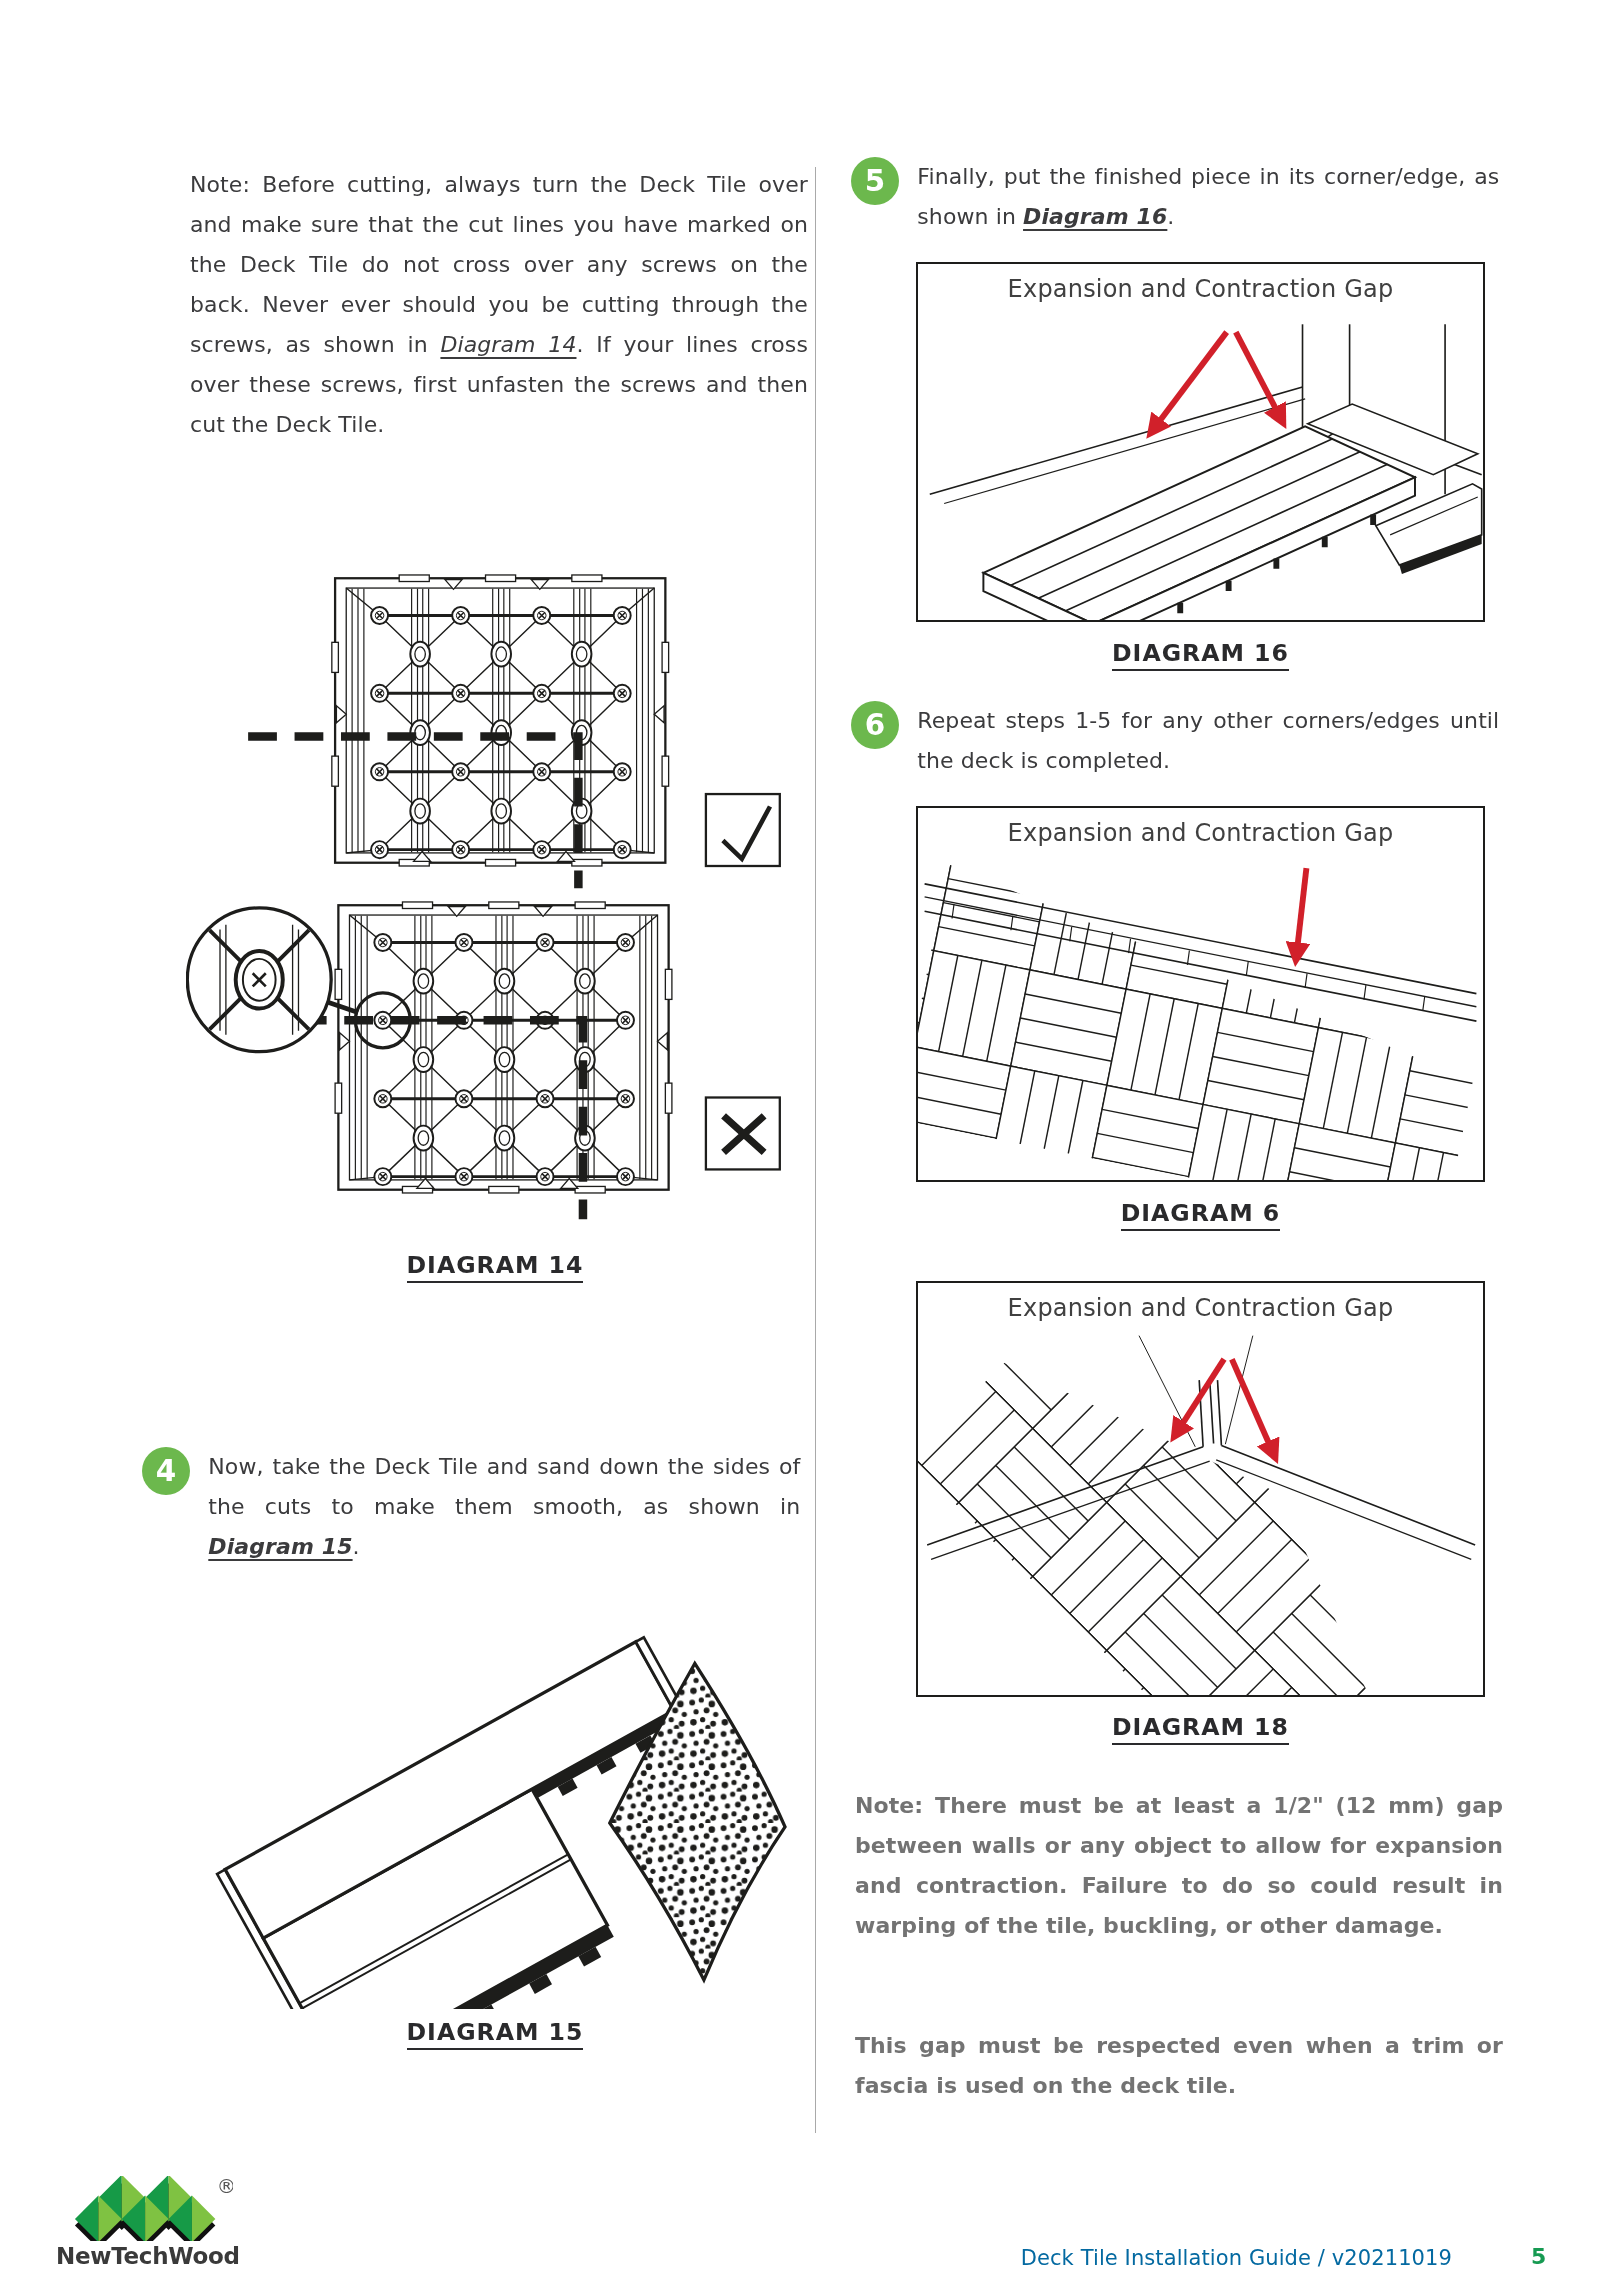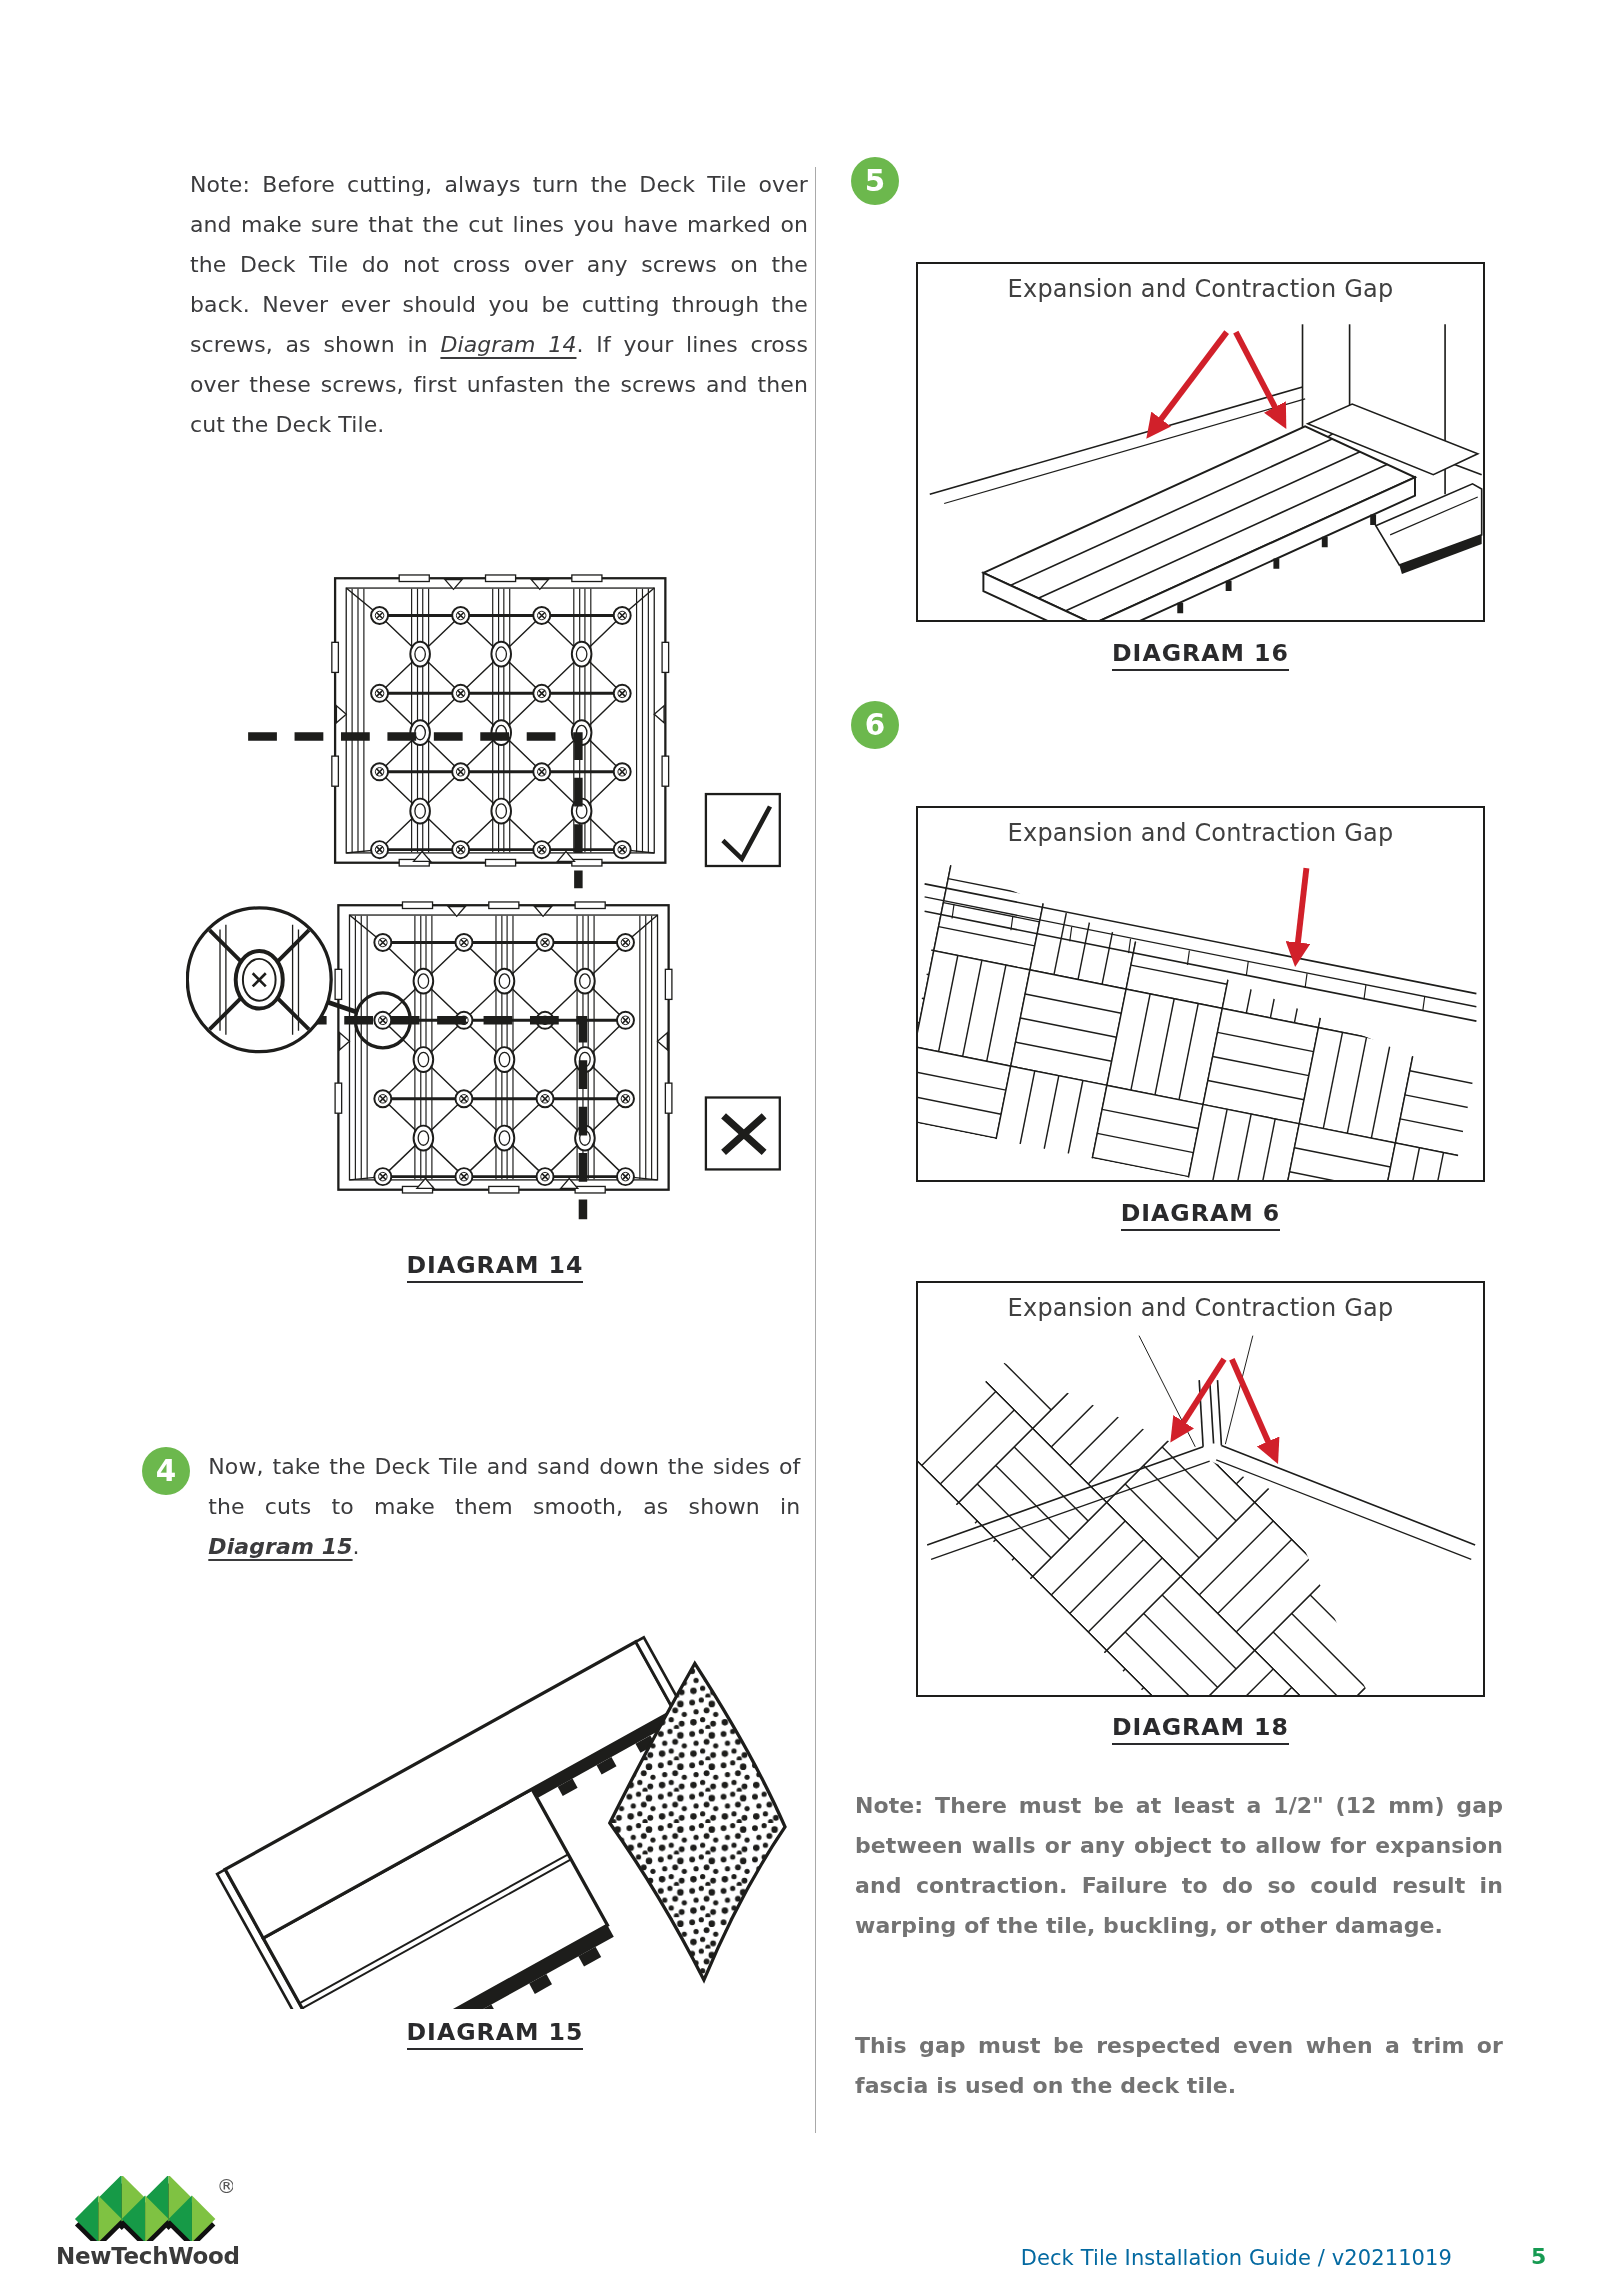--- a/index.html
+++ b/index.html
@@ -175,20 +175,21 @@
     <g>
       <path d="M778 92 Q 868 232 916 342 Q 848 442 792 576 Q 726 446 648 336 Q 708 216 778 92 Z" fill="#fff" stroke="none"></path>
       <path d="M778 92 Q 868 232 916 342 Q 848 442 792 576 Q 726 446 648 336 Q 708 216 778 92 Z" fill="url(#grit)" stroke="#1d1d1b" stroke-width="5"></path>
     </g>
   </svg>
   <figcaption class="figcap" style="top:415px;"><span>DIAGRAM 15</span></figcaption>
 </figure>
 
 <div class="step" style="left:851px;top:157px;width:649px;">
   <span class="stepnum">5</span>
+  <div class="steptext" style="width:582px;"><span>Finally, put the finished piece in its corner/edge, as shown in </span><span class="ref strong">Diagram 16</span><span>.</span></div>
 </div>
 
 <div class="frame" style="left:916px;top:262px;width:569px;height:360px;">
   <svg width="565" height="356" viewBox="0 0 864 544">
     <defs>
       <marker id="ah16" viewBox="0 0 10 10" refX="7" refY="5" markerWidth="4.2" markerHeight="4.2" orient="auto-start-reverse">
           <path d="M0 0 L10 5 L0 10 z" class="ahfill"></path>
         </marker>
     </defs>
     <g stroke="#1d1d1b" fill="none" stroke-width="2.5">
@@ -216,20 +217,21 @@
       <line x1="472" y1="104" x2="356" y2="258" marker-end="url(#ah16)"></line>
       <line x1="486" y1="104" x2="558" y2="242" marker-end="url(#ah16)"></line>
     </g>
   </svg>
   <div class="frame-label">Expansion and Contraction Gap</div>
 </div>
 <div class="figcap" style="left:916px;top:639px;width:569px;"><span>DIAGRAM 16</span></div>
 
 <div class="step" style="left:851px;top:701px;width:649px;">
   <span class="stepnum">6</span>
+  <div class="steptext" style="width:582px;">Repeat steps 1-5 for any other corners/edges until the deck is completed.</div>
 </div>
 
 <div class="frame" style="left:916px;top:806px;width:569px;height:376px;">
   <svg width="565" height="372" viewBox="0 0 864 569">
     <defs>
       <clipPath id="clip17">
           <polygon points="6,166 858,334 858,564 6,564"></polygon>
         </clipPath>
       <marker id="ah17" viewBox="0 0 10 10" refX="7" refY="5" markerWidth="4.2" markerHeight="4.2" orient="auto-start-reverse">
           <path d="M0 0 L10 5 L0 10 z" class="ahfill"></path>

